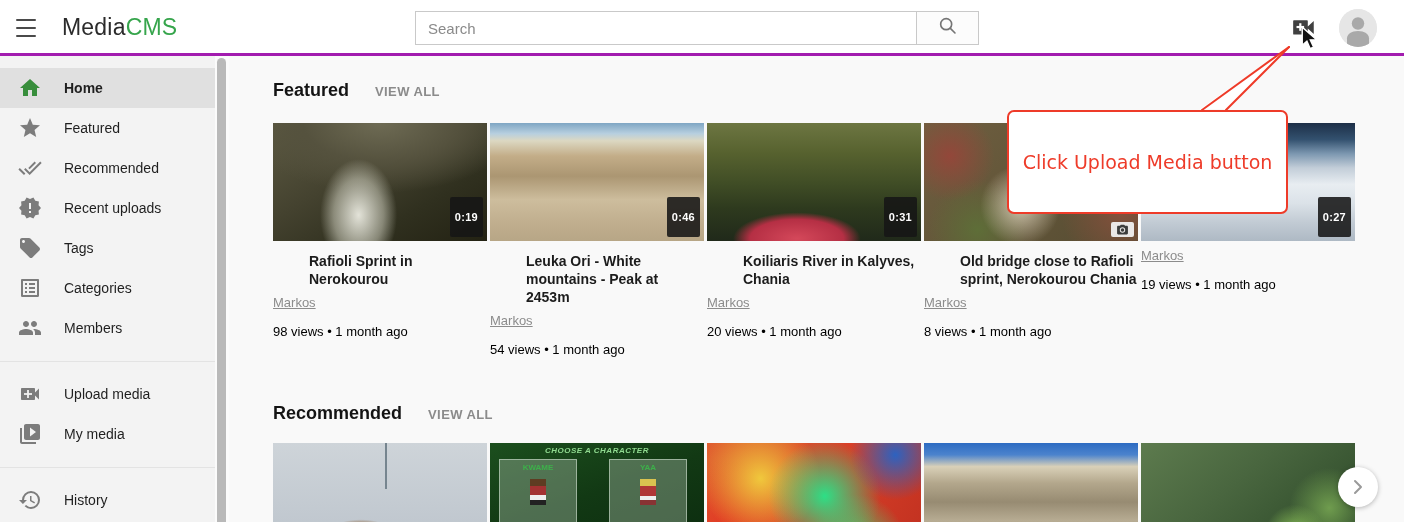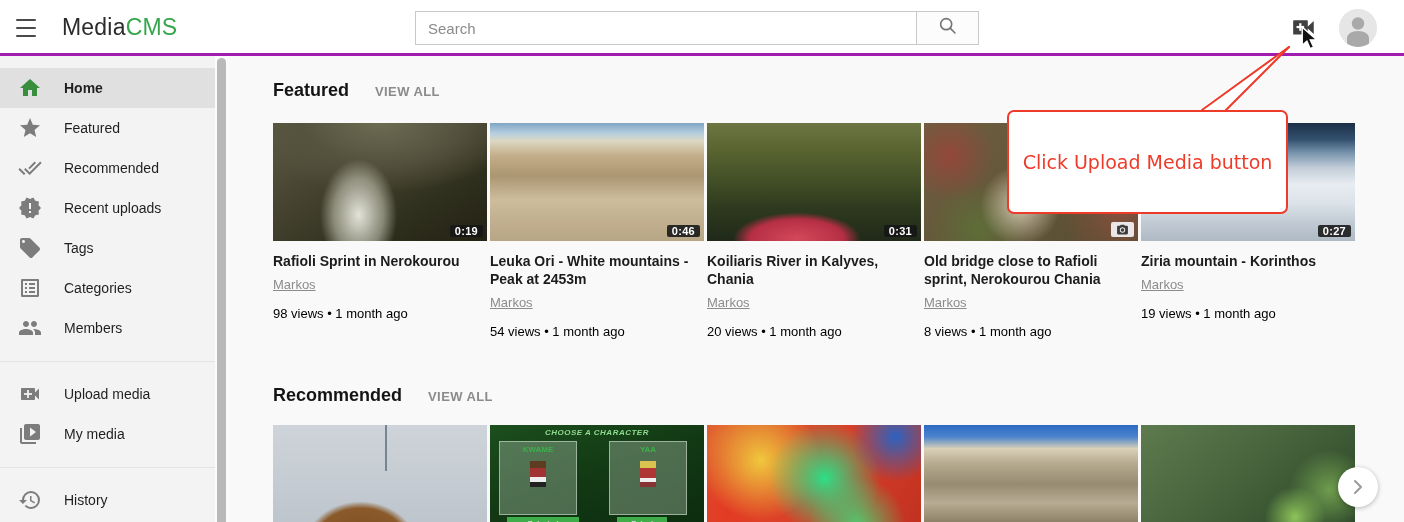--- a/index.html
+++ b/index.html
@@ -51,24 +51,24 @@
   .main { position:absolute; top:56px; left:229px; width:1175px; height:466px; padding:24px 0 0 44px; }
   .section-head { display:flex; align-items:baseline; gap:26px; }
   .section-title { font-size:18px; font-weight:bold; color:#141414; }
   .view-all { font-size:13px; font-weight:bold; color:#8b8b8b; letter-spacing:.4px; cursor:pointer; }
   .cards { display:flex; gap:3px; margin-top:22px; }
   .cards.row2 { margin-top:19px; }
   .card { width:214px; flex:none; }
   .thumb { width:214px; height:118px; position:relative; cursor:pointer; background:#ddd; }
   .badge {
     position:absolute; right:4px; bottom:4px; background:rgba(22,22,22,.88); color:#fff;
-    font-size:11px; font-weight:bold; letter-spacing:.3px; padding:0 5px; border-radius:2px;
+    font-size:11px; font-weight:bold; letter-spacing:.3px; padding:14px 5px; border-radius:2px;
   }
   .badge.photo { background:rgba(243,243,243,.93); padding:2px 5px 0 5px; }
-  .card-title { margin-top:11px; font-size:14px; line-height:18px; font-weight:bold; color:#1c1c1c; cursor:pointer; }
+  .card-title { margin-top:11px; font-size:14px; line-height:18px; font-weight:bold; color:#1c1c1c; cursor:pointer;margin-left:36px; }
   .card-author { margin-top:7px; font-size:13px; color:#8c8c8c; cursor:pointer;text-decoration:underline; }
   .card-meta { margin-top:14px; font-size:13px; color:#000000; }
   .section2 { margin-top:46px; }
 
   
   .t1{background:
     radial-gradient(ellipse 55px 80px at 40% 78%, rgba(236,236,226,.95) 0%, rgba(206,206,190,.55) 45%, rgba(206,206,190,0) 70%),
     radial-gradient(ellipse 140px 70px at 50% 0%, #6e6b54 0%, #55523e 55%, rgba(85,82,62,0) 100%),
     linear-gradient(150deg,#5c5942 0%,#44422f 40%,#30301f 70%,#232213 100%);}
   .t2{background:linear-gradient(180deg,#7fa6c4 0%,#b7cfdf 9%,#dcd8c2 15%,#c3ad88 28%,#ab9672 45%,#cdbd9d 65%,#c0ae8e 85%,#b7a686 100%);}
@@ -290,21 +290,20 @@
         </span>
       </div>
       <div class="card-title">Old bridge close to Rafioli sprint, Nerokourou Chania</div>
       <div class="card-author">Markos</div>
       <div class="card-meta">8 views • 1 month ago</div>
     </div>
     <div class="card">
       <div class="thumb t5">
         <span class="badge">0:27</span>
       </div>
-      <div class="card-title">Ziria mountain - Korinthos</div>
       <div class="card-author">Markos</div>
       <div class="card-meta">19 views • 1 month ago</div>
     </div>
   </div>
 
   <div class="section2">
     <div class="section-head">
       <span class="section-title">Recommended</span>
       <span class="view-all">VIEW ALL</span>
     </div>

